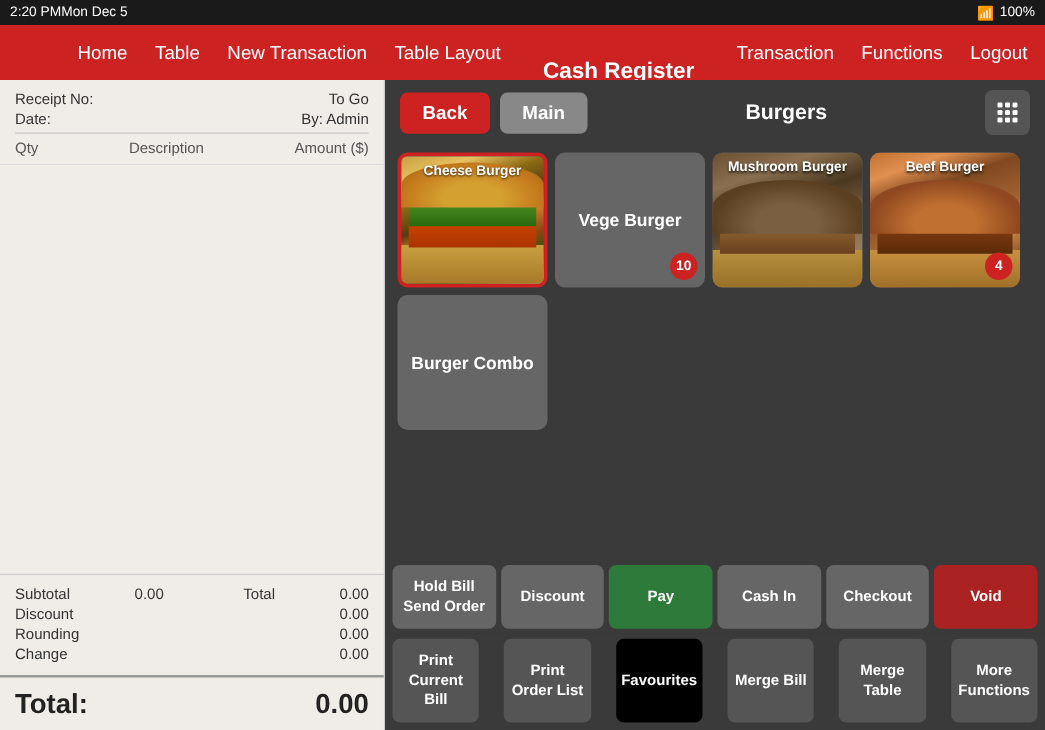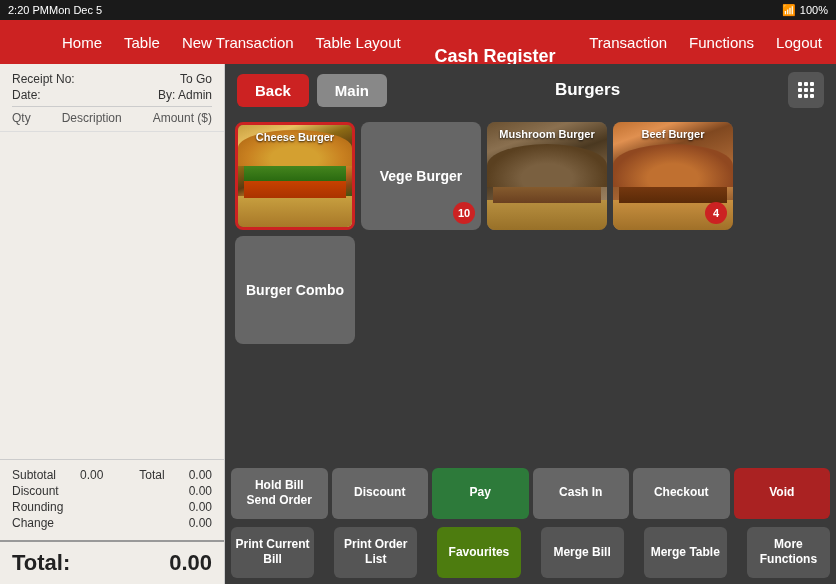--- a/index.html
+++ b/index.html
@@ -37,21 +37,21 @@
     }
 
     
     .main-layout {
       display: flex;
       height: calc(584px - 20px - 44px);
     }
 
     
     .receipt-panel {
-      width: 225px;
+      width: 308px;
       background: #f0ede8;
       display: flex;
       flex-direction: column;
       border-right: 1px solid #ccc;
     }
     .receipt-header {
       padding: 8px 12px 4px;
       font-size: 12px;
       color: #333;
       border-bottom: 1px solid #ddd;
@@ -391,20 +391,20 @@
       <button class="action-btn btn-gray">Discount</button>
       <button class="action-btn btn-green">Pay</button>
       <button class="action-btn btn-gray">Cash In</button>
       <button class="action-btn btn-gray">Checkout</button>
       <button class="action-btn btn-red">Void</button>
     </div>
 
     <div class="bottom-row">
       <button class="action-btn btn-dark-gray" style="white-space:pre-line;background:#555">Print Current Bill</button>
       <button class="action-btn btn-dark-gray" style="white-space:pre-line;background:#555">Print Order List</button>
-      <button class="action-btn btn-dark-gray" style="background:#4d7c0f">Favourites</button>
+      <button class="action-btn btn-dark-gray" style="background:#000000">Favourites</button>
       <button class="action-btn btn-dark-gray" style="background:#555">Merge Bill</button>
       <button class="action-btn btn-dark-gray" style="background:#555">Merge Table</button>
       <button class="action-btn btn-dark-gray" style="white-space:pre-line;background:#555">More Functions</button>
     </div>
 
   </div>
 </div>
 
 </body></html>

